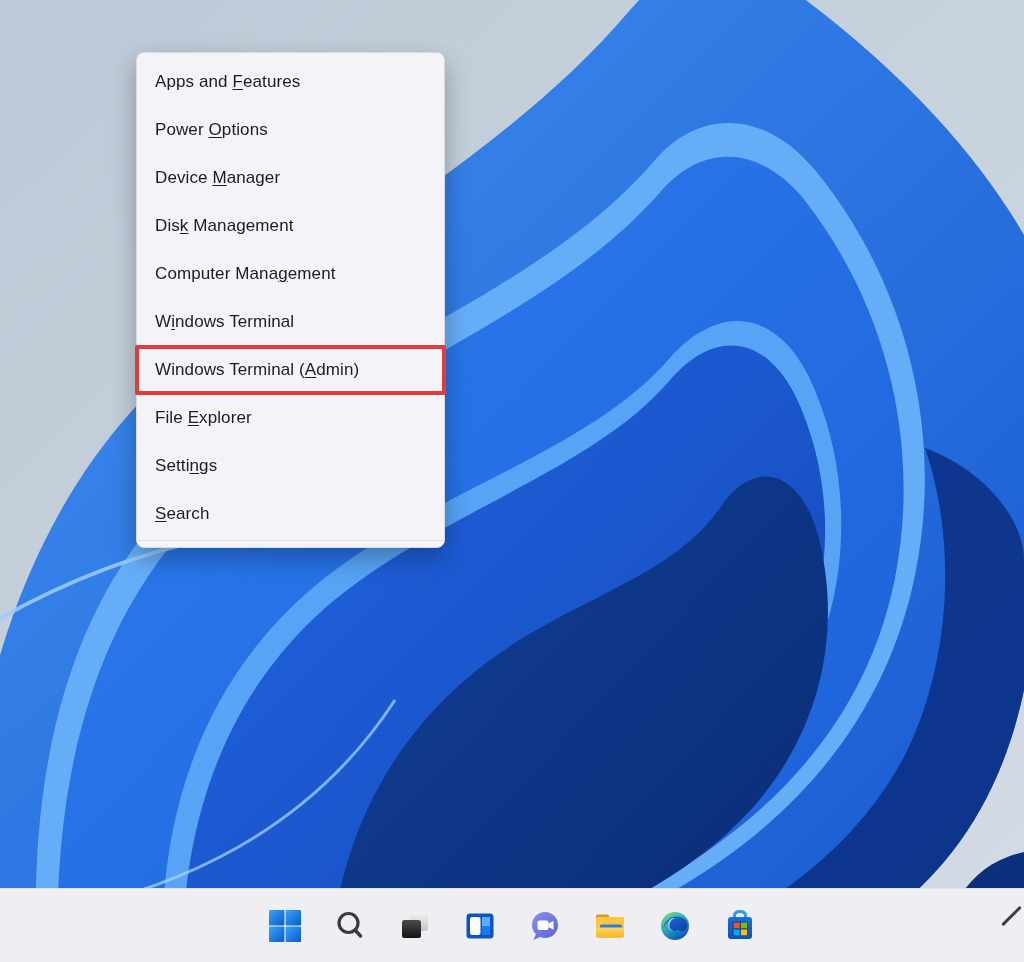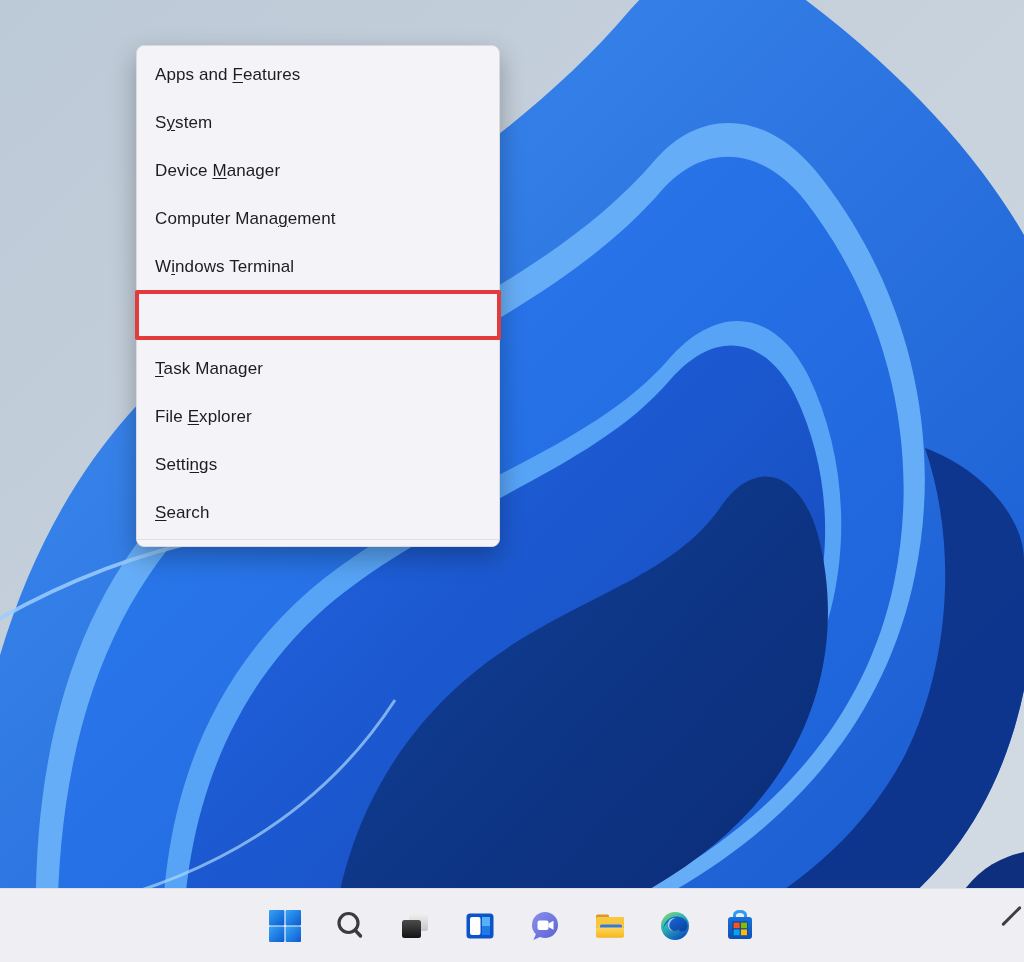--- a/index.html
+++ b/index.html
@@ -4,21 +4,21 @@
 <style>
   * { margin:0; padding:0; box-sizing:border-box; }
   html,body { width:1024px; height:962px; overflow:hidden; }
   body { position:relative; font-family:"Liberation Sans", sans-serif; background:#c9d4df; }
 
   
   .wallpaper { position:absolute; inset:0; z-index:0; }
 
   
   .menu {
-    position:absolute; left:136px; top:45px; width:364px;
+    position:absolute; left:136px; top:52px; width:309px;
     background:#f4f3f7; border:1px solid #d9d9de; border-radius:8px;
     box-shadow:0 10px 26px rgba(0,0,0,.28);
     padding:5px 0 4px 0; z-index:5;
   }
   .menu-item {
     position:relative; height:48px; display:flex; align-items:center;
     padding:0 16px 0 18px; font-size:17px; color:#1d1d1d; cursor:default;
     letter-spacing:.1px; white-space:nowrap;
   }
   .menu-item u { text-decoration-thickness:1px; text-underline-offset:2px; }
@@ -98,36 +98,37 @@
   <ellipse cx="1045" cy="935" rx="95" ry="85" fill="#0d2f7e"></ellipse>
   <path d="M -20 630 C 130 540 300 505 430 540" stroke="#9ccdfb" stroke-width="4" fill="none" opacity="0.85"></path>
   <path d="M 90 905 C 230 870 330 800 395 700" stroke="#aad7fc" stroke-width="3" fill="none" opacity="0.7"></path>
 </svg>
 
 <nav class="menu" id="winx-menu" aria-label="Quick Link menu">
     <div class="menu-item">
       <span>Apps and <u>F</u>eatures</span>
     </div>
     <div class="menu-item">
-      <span>S<u>y</u>stem</span>
+      <span>Power <u>O</u>ptions</span>
     </div>
     <div class="menu-item">
       <span>Device <u>M</u>anager</span>
     </div>
     <div class="menu-item">
+      <span>Dis<u>k</u> Management</span>
+    </div>
+    <div class="menu-item">
       <span>Computer Mana<u>g</u>ement</span>
     </div>
     <div class="menu-item">
       <span>W<u>i</u>ndows Terminal</span>
     </div>
     <div class="menu-item">
+      <span>Windows Terminal (<u>A</u>dmin)</span>
       <div class="annotation-red-box"></div>
-    </div>
-    <div class="menu-item group-start">
-      <span><u>T</u>ask Manager</span>
     </div>
     <div class="menu-item">
       <span>File <u>E</u>xplorer</span>
     </div>
     <div class="menu-item">
       <span>Setti<u>n</u>gs</span>
     </div>
     <div class="menu-item">
       <span><u>S</u>earch</span>
     </div>

